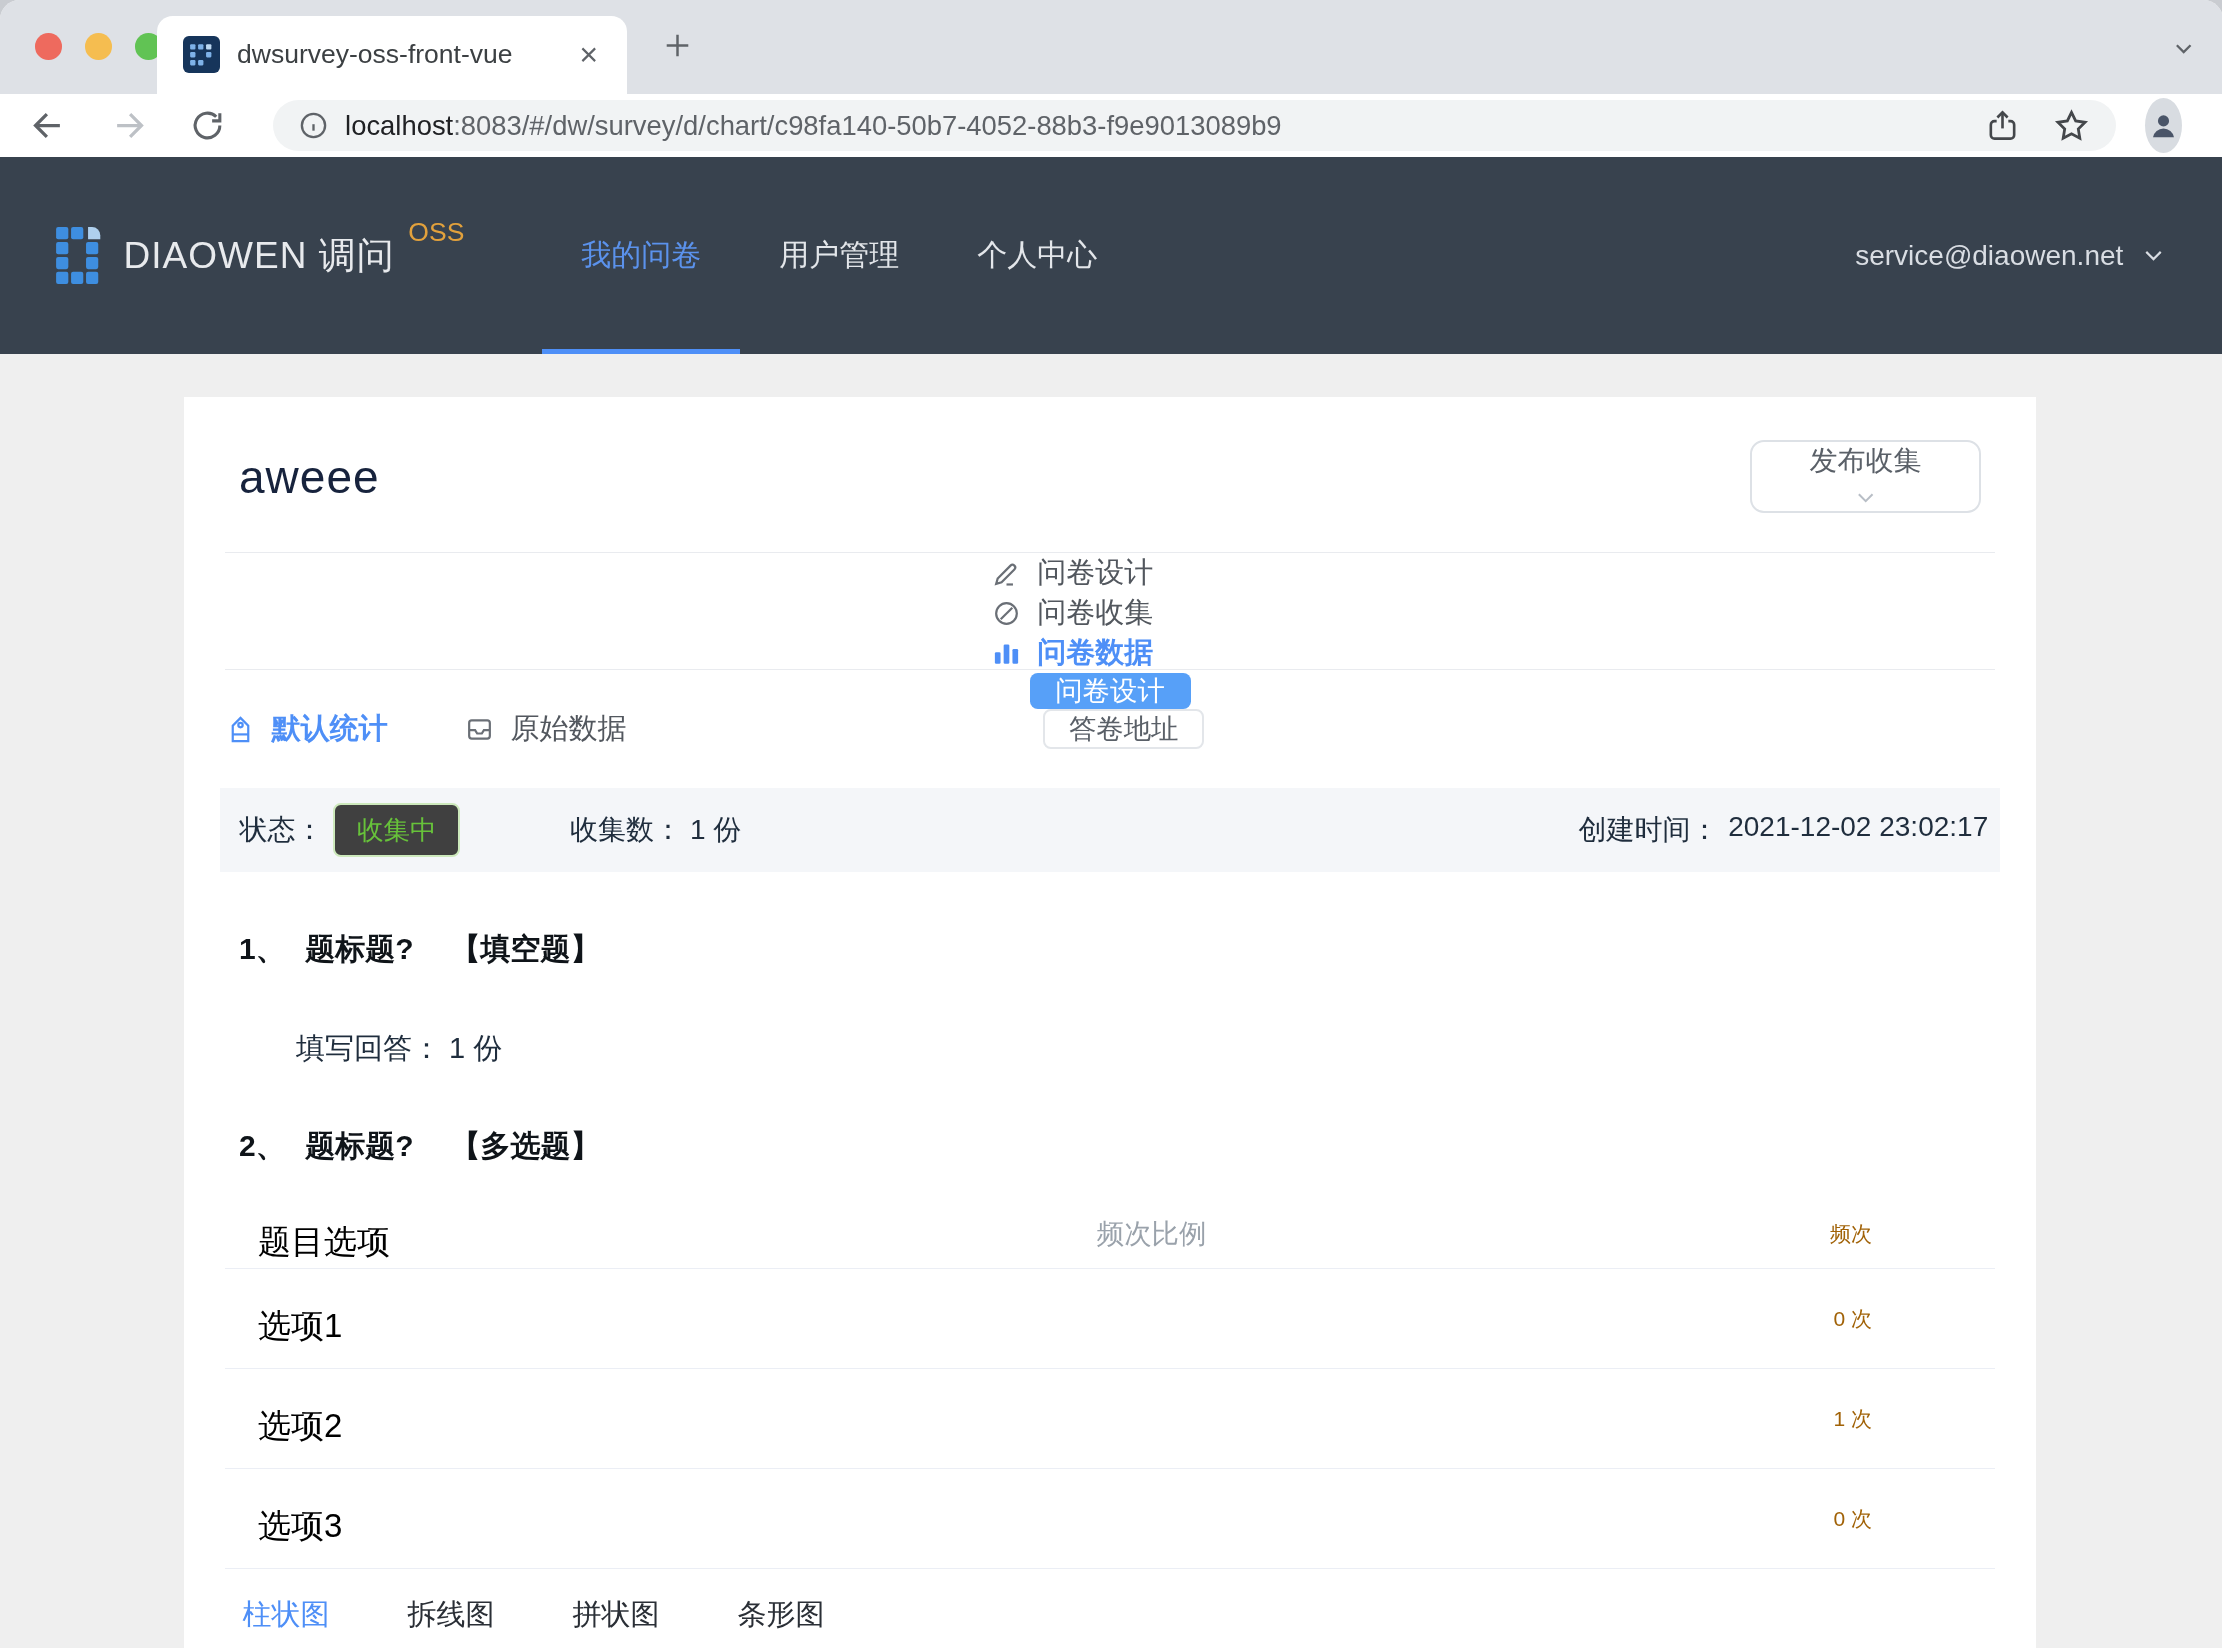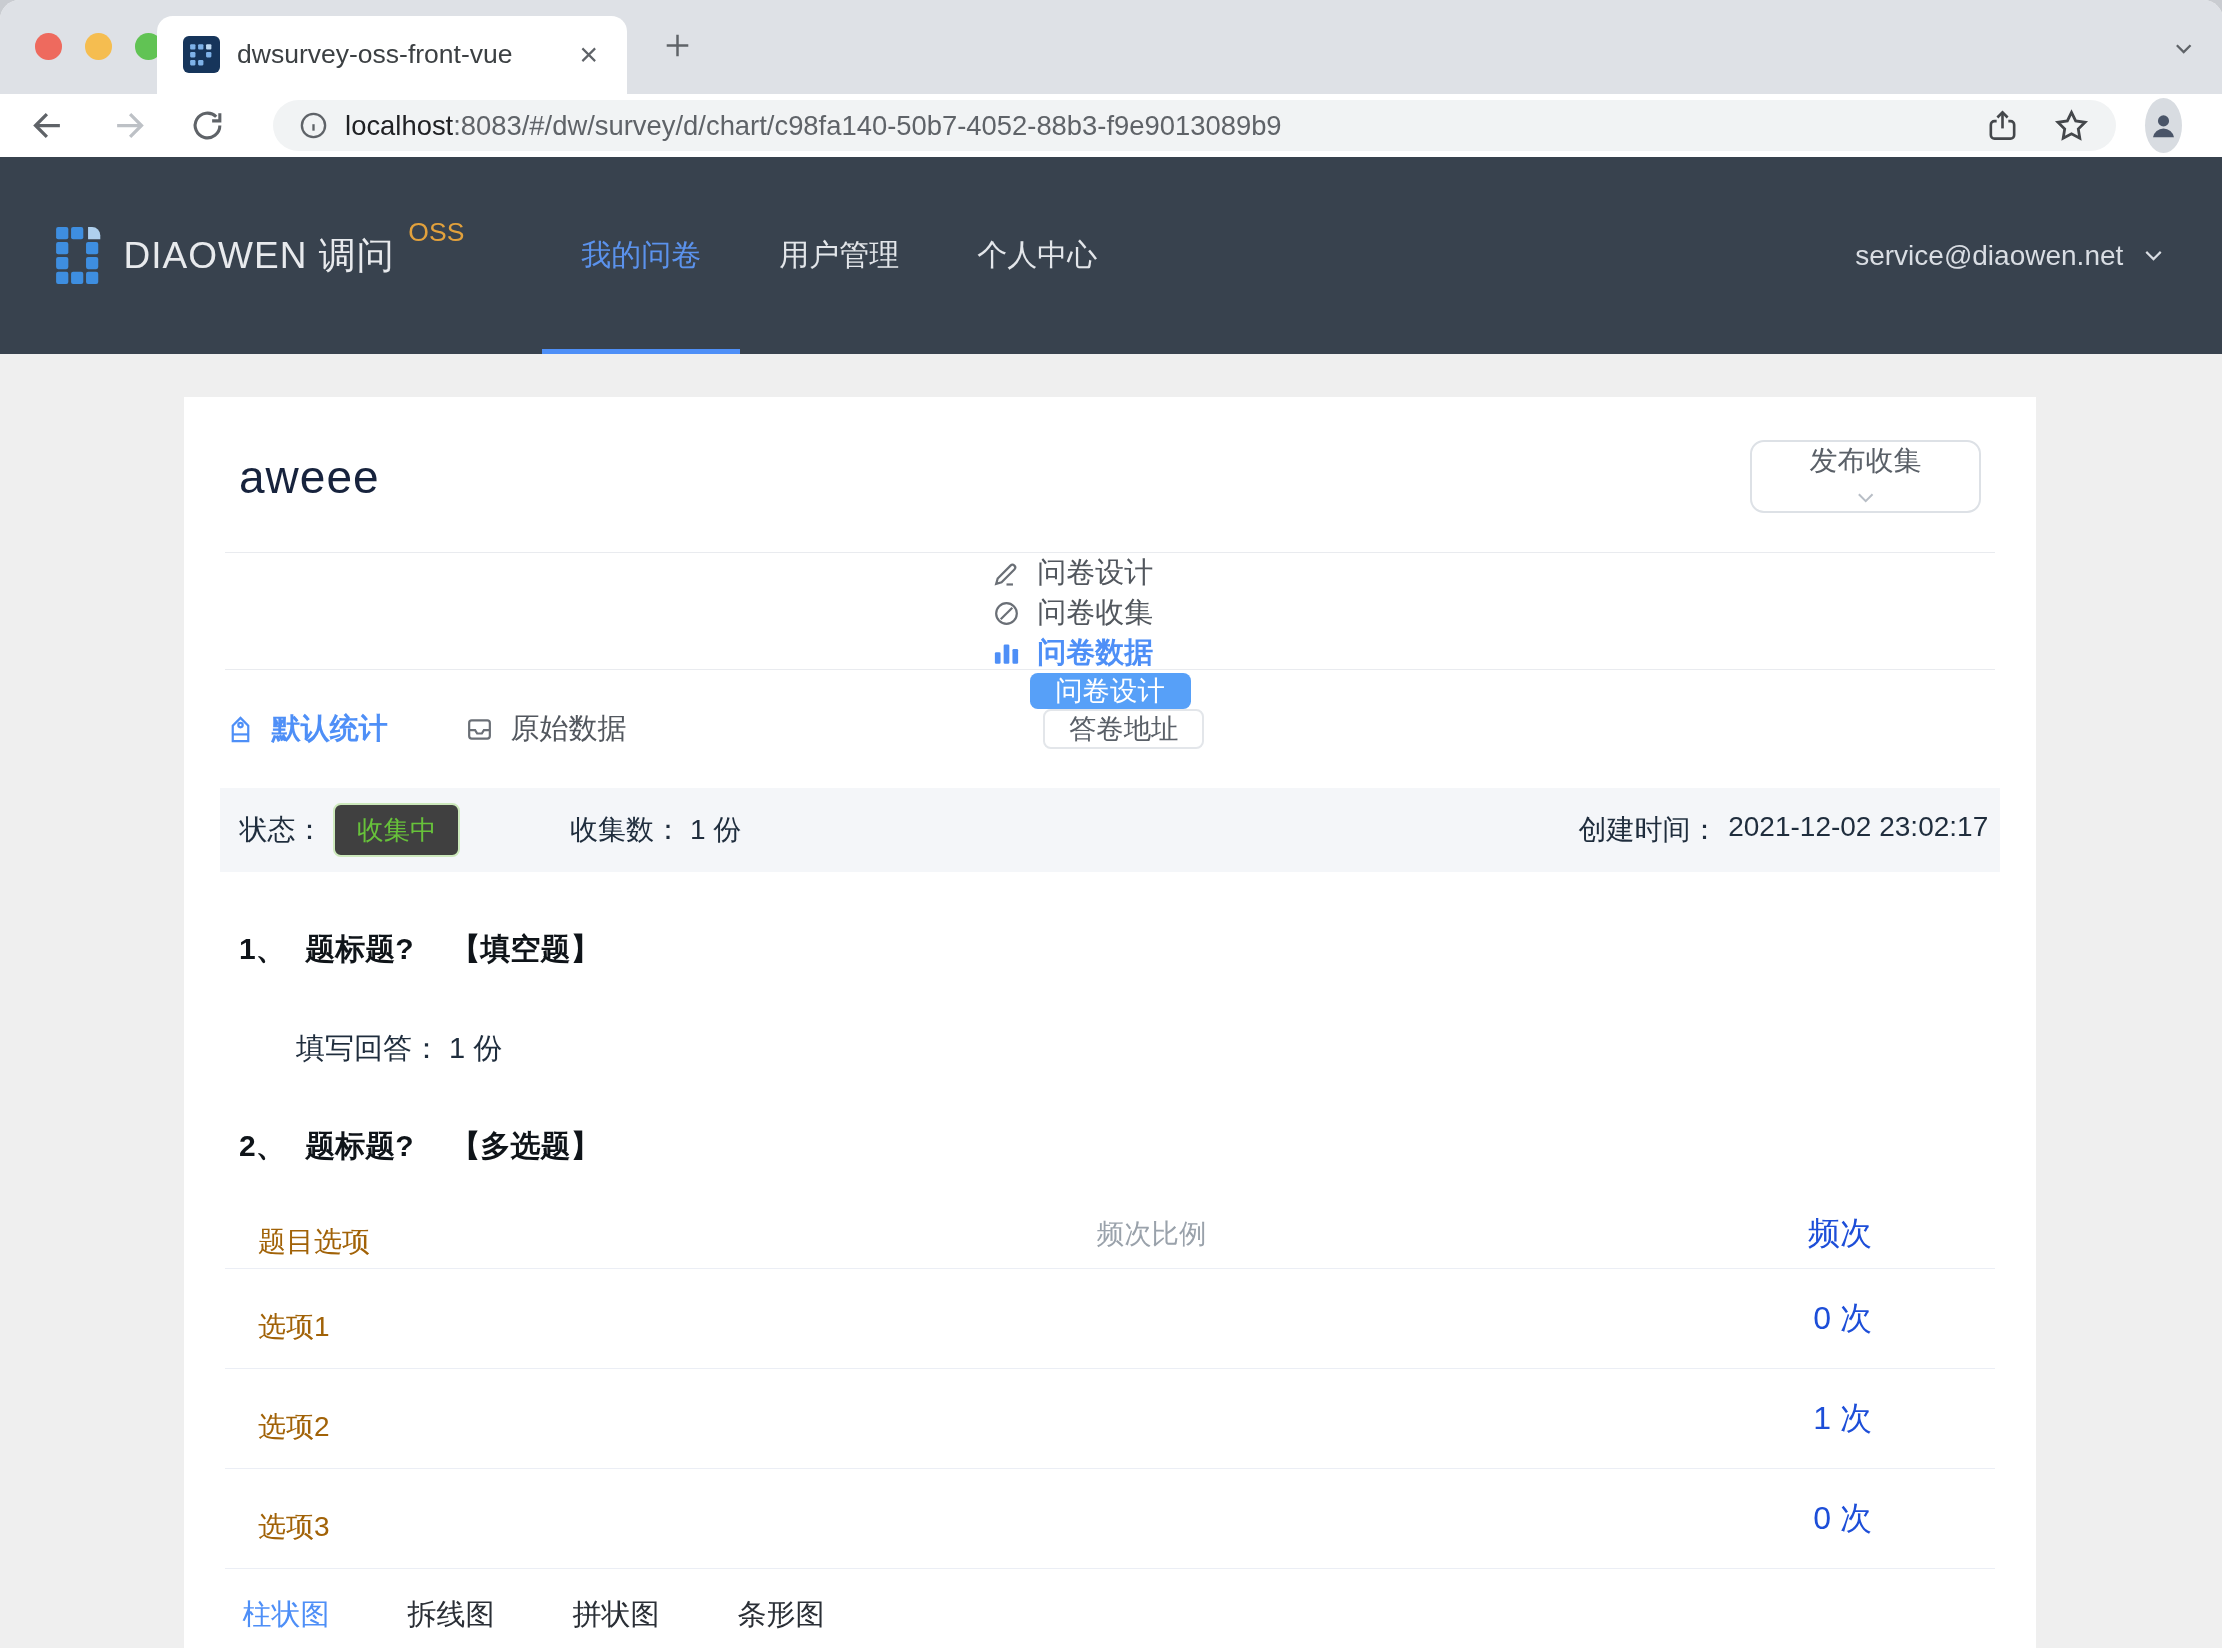--- a/index.html
+++ b/index.html
@@ -67,23 +67,23 @@
 
   .q-block { padding:0 55px; }
   .q-title { margin-top:57px; font-size:30px; font-weight:700; color:#0F1419; display:flex; }
   .q-title .qt { margin-left:19.6px; } .q-title .qtype { margin-left:37px; }
   .q-answer { margin-top:59px; margin-left:57px; font-size:29px; color:#1F2D3D; }
 
   .stat-table { margin-top:33px; }
   .trow { display:grid; grid-template-columns:862px 600px 1fr; align-items:center; height:100px; margin:0 41px; border-bottom:1px solid #EBEEF5; }
   .trow.thead { height:69px; border-bottom:1px solid #EBEEF5; }
   .th { color:#9AA2AB; font-size:27.4px; }
-  .c-option { padding-left:33px; font-size:28px; color:#a16207;margin-top:16px; }
+  .c-option { padding-left:33px; font-size:33px; color:#000000;margin-top:16px; }
   .c-bar { padding-left:9.8px; }
-  .c-freq { text-align:right; padding-right:123px; font-size:32px; color:#1d4ed8; }
+  .c-freq { text-align:right; padding-right:123px; font-size:21px; color:#a16207; }
   .bar { position:relative; width:598px; height:57px; background:#E9EBF2; border-radius:28px; overflow:hidden; }
   .bar-fill { position:absolute; left:0; top:0; bottom:0; width:0%; background:#4A8DF6; border-radius:28px; }
 
   .chart-tabs { margin:0 41px; position:relative; height:86px; }
   .ct-list { display:flex; gap:78px; padding-left:17.6px; padding-top:25.5px; }
   .ct { font-size:29px; color:#2A2F36; cursor:default; }
   .ct.active { color:#4E8FF7; }
   .ct-track { position:absolute; left:0; right:0; bottom:0; height:4.9px; background:#E6E8EC; }
   .ct-ind { position:absolute; left:0; bottom:0; height:4.9px; width:102px; background:#4E8FF7; }
 

